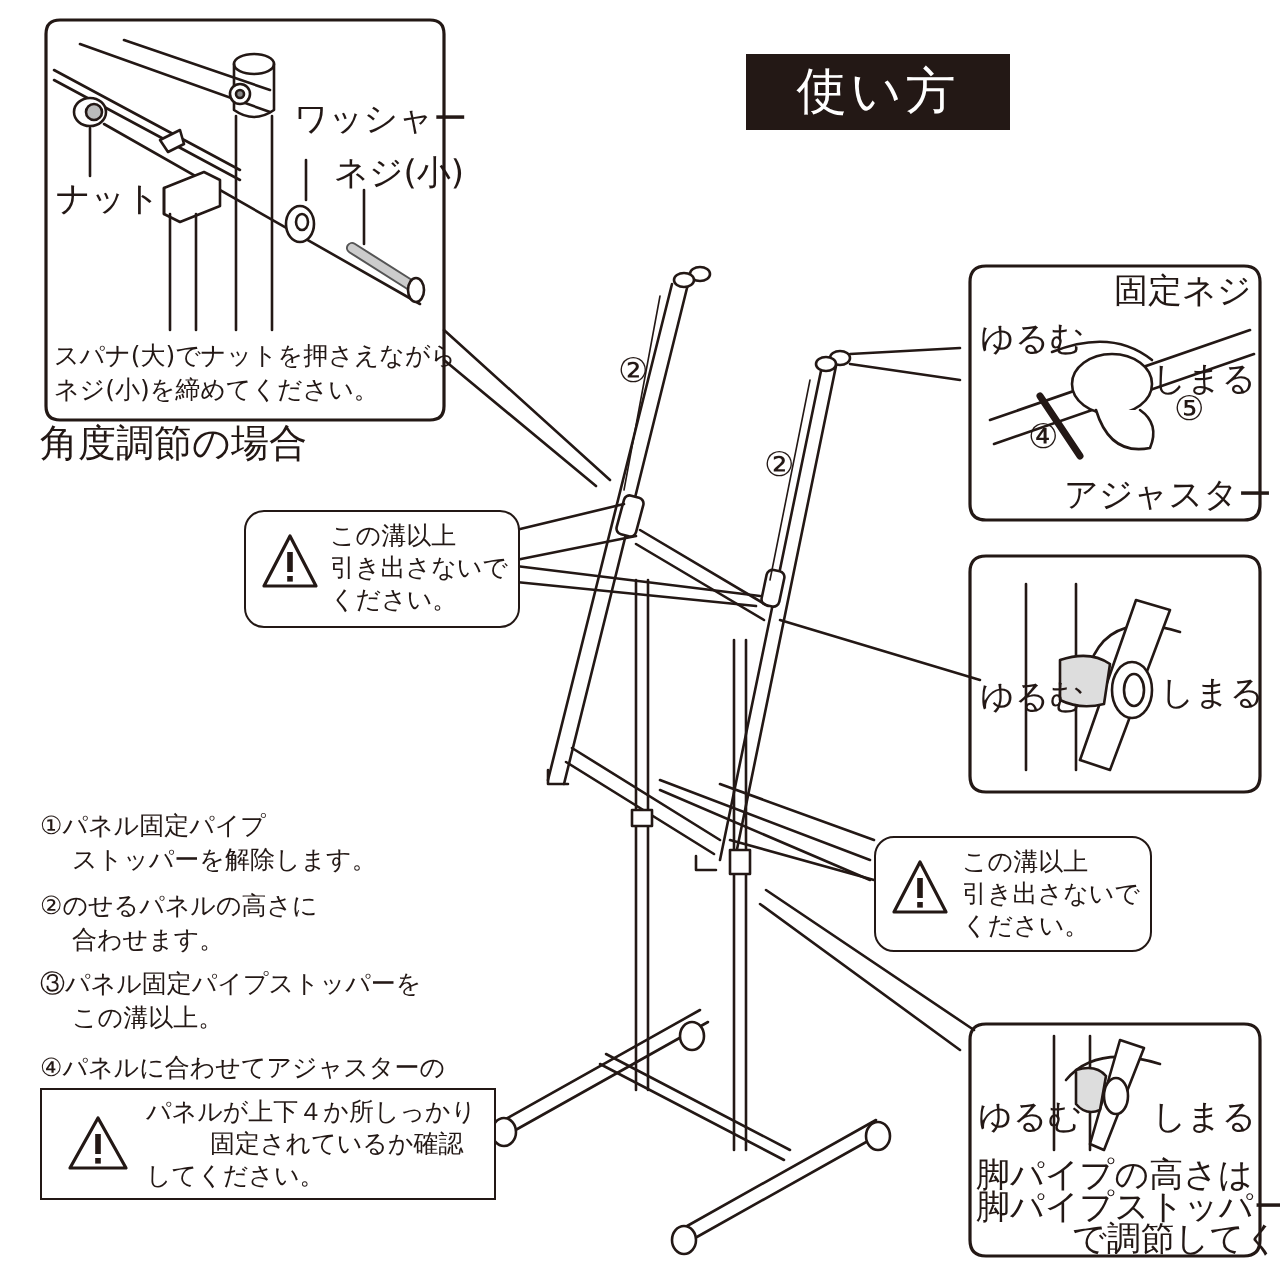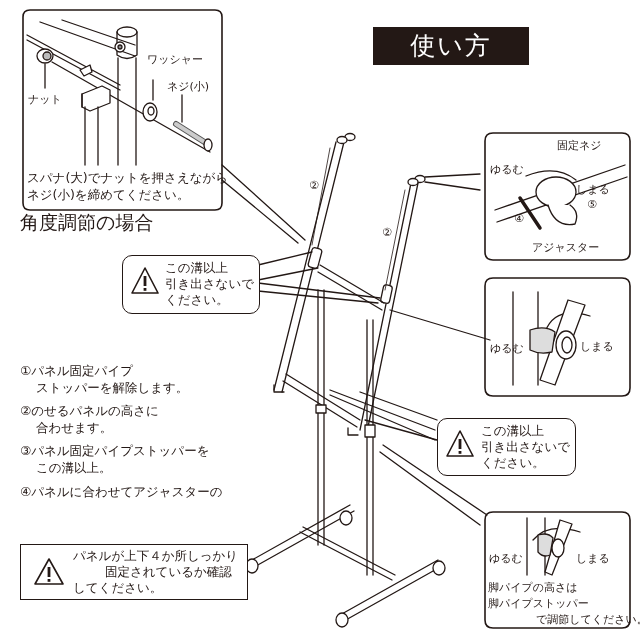--- a/index.html
+++ b/index.html
@@ -1,27 +1,27 @@
 <!DOCTYPE html>
 <html><head>
 <meta charset="utf-8">
 <style>
   html, body { margin: 0; padding: 0; background: #ffffff; }
   body { width: 640px; height: 640px; position: relative; overflow: hidden;
          font-family: "DejaVu Sans", "Liberation Sans", sans-serif; color: #231815; }
   .abs { position: absolute; }
   svg.full { position: absolute; left: 0; top: 0; }
-  .title-box { position: absolute; left: 373px; top: 27px; width: 156px; height: 38px;
+  .title-box { position: absolute; left: 373px; top: 27px; width: 132px; height: 38px;
                background: #231815; color: #fff; font-size: 25px; line-height: 38px;
                text-align: center; letter-spacing: 2px; }
   .callout-box { position: absolute; border: 1.6px solid #231815; border-radius: 10px; background: #fff; }
   .txt { position: absolute; font-size: 12.5px; line-height: 16px; white-space: nowrap; }
-  .txt-sm { position: absolute; font-size: 11px; line-height: 14px; white-space: nowrap; }
+  .txt-sm { position: absolute; font-size: 17px; line-height: 14px; white-space: nowrap; }
   .section-heading { position: absolute; left: 20px; top: 210px; font-size: 19px; line-height: 24px; }
-  .step { position: absolute; left: 20px; font-size: 12.5px; line-height: 17px; white-space: nowrap; }
+  .step { position: absolute; left: 20px; font-size: 12.5px; line-height: 17px; white-space: nowrap; margin-top: 42px; }
   .step .line2 { display: block; padding-left: 16px; }
   .warn-text { position: absolute; font-size: 12.5px; line-height: 16px; white-space: pre; }
   .bottom-warn { position: absolute; left: 20px; top: 544px; width: 226px; height: 54px;
                  border: 1.4px solid #231815; background: #fff; }
 </style>
 </head>
 <body>
 
 <svg class="full" width="640" height="640" viewBox="0 0 640 640" fill="none" stroke="#231815" stroke-width="1.3" stroke-linejoin="round" stroke-linecap="round">
 
@@ -205,21 +205,21 @@
 <div class="txt-sm" style="left:488px; top:613px;margin-left:48px;">で調節してください。</div>
 
 <div class="step" style="top:362px;">
   <span>①パネル固定パイプ</span>
   <span class="line2">ストッパーを解除します。</span>
 </div>
 <div class="step" style="top:402px;">
   <span>②のせるパネルの高さに</span>
   <span class="line2">合わせます。</span>
 </div>
-<div class="step" style="top:442px;">
+<div class="step" style="top:442px;font-family:Liberation Serif, serif;">
   <span>③パネル固定パイプストッパーを</span>
   <span class="line2">この溝以上。</span>
 </div>
 <div class="step" style="top:483px;">
   <span>④パネルに合わせてアジャスターの</span>
 </div>
 <div class="step" style="top:523px;">
 </div>
 
 <div class="bottom-warn">

